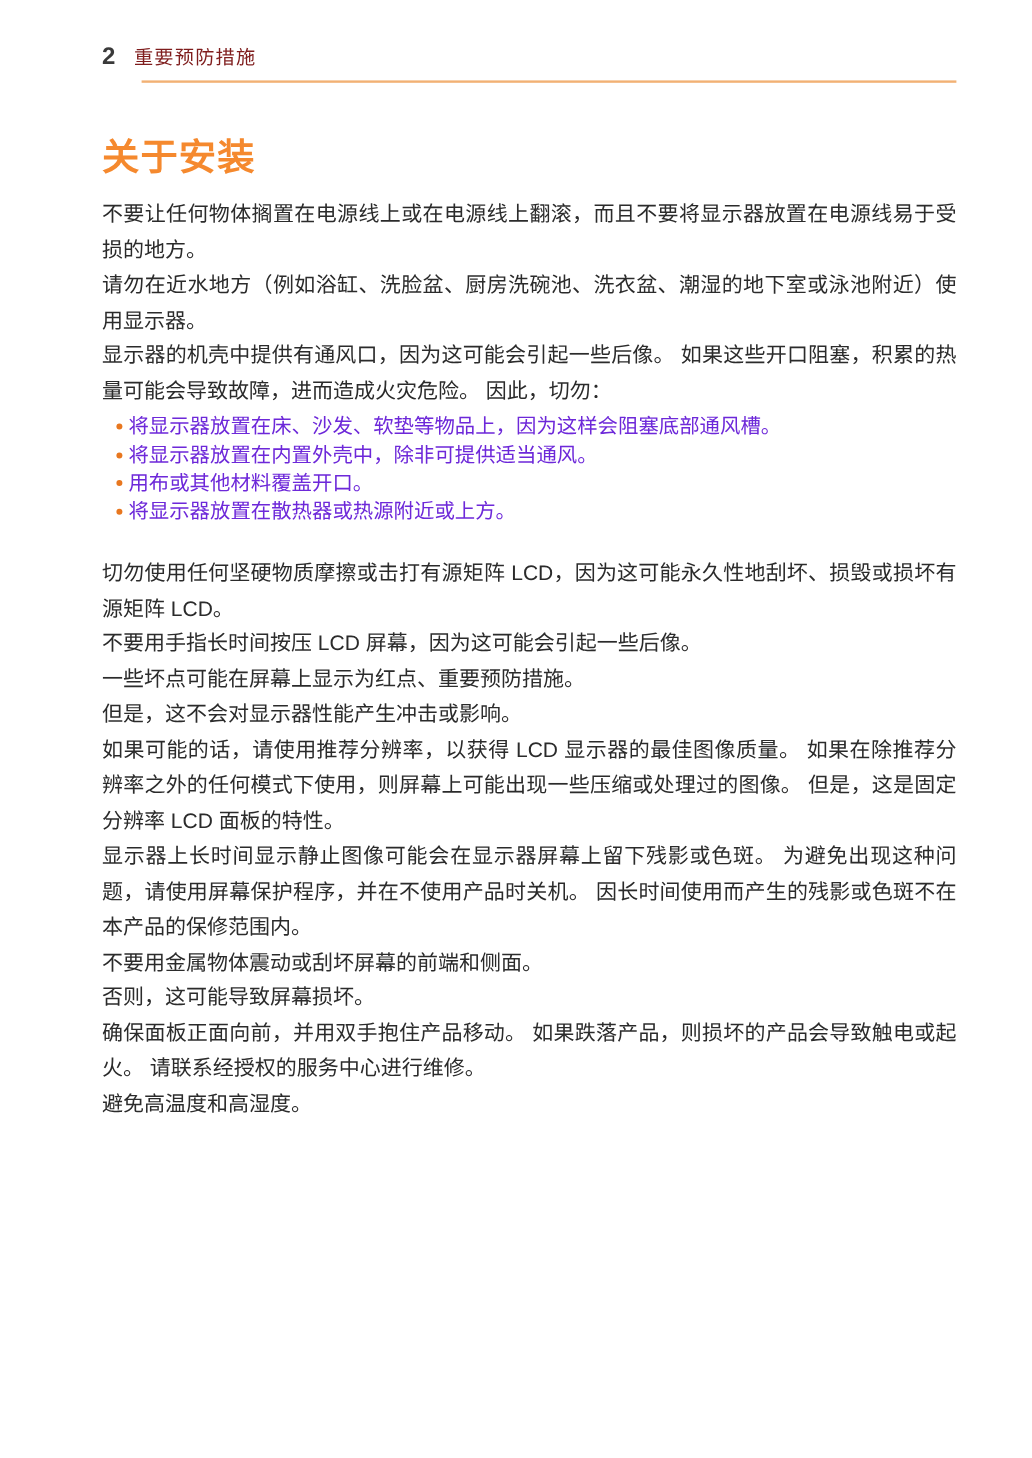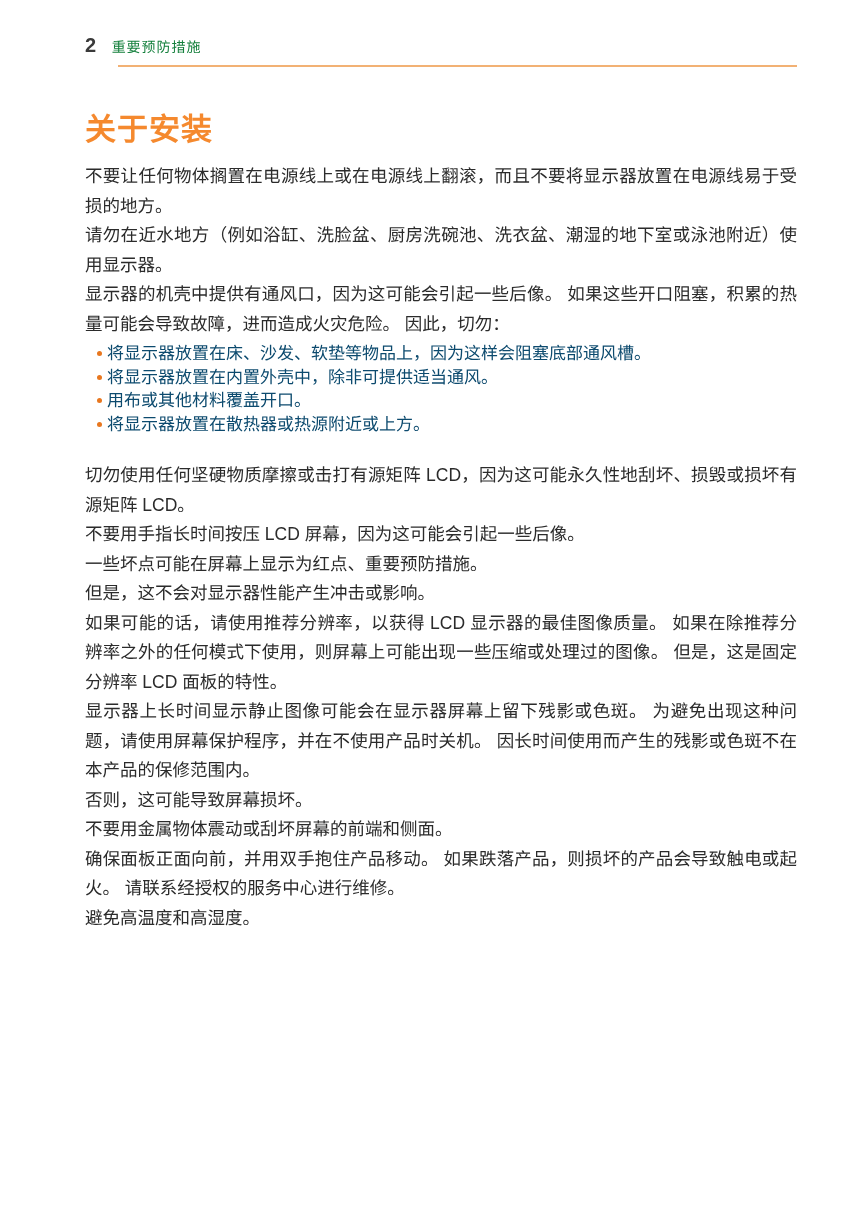--- a/index.html
+++ b/index.html
@@ -23,22 +23,22 @@
     align-items: baseline;
     gap: 15px;
   }
   .page-num {
     font-size: 20px;
     font-weight: bold;
     color: #3a3a3a;
     letter-spacing: 0.5px;
   }
   .chapter-title {
-    font-size: 14px;
-    color: #15803d;
+    font-size: 16px;
+    color: #7f1d1d;
     letter-spacing: 1px;
   }
   .header-rule {
     height: 2px;
     background: #f2b174;
     margin-left: 33px;
     margin-top: 8px;
   }
   
   .section-title {
@@ -62,21 +62,21 @@
   ul.precaution-list {
     list-style: none;
     margin: 3px 0 25px 0;
     padding: 0;
   }
   ul.precaution-list li {
     position: relative;
     padding-left: 22px;
     font-size: 17px;
     line-height: 23.5px;
-    color: #0c4a6e;
+    color: #6d28d9;
   }
   ul.precaution-list .dot {
     position: absolute;
     left: 12px;
     top: 9px;
     width: 5px;
     height: 5px;
     border-radius: 50%;
     background: #e8771f;
   }
@@ -119,19 +119,19 @@
         <span>将显示器放置在散热器或热源附近或上方。</span>
       </li>
     </ul>
 
     <p>切勿使用任何坚硬物质摩擦或击打有源矩阵 LCD，因为这可能永久性地刮坏、损毁或损坏有源矩阵 LCD。</p>
     <p>不要用手指长时间按压 LCD 屏幕，因为这可能会引起一些后像。</p>
     <p>一些坏点可能在屏幕上显示为红点、重要预防措施。</p>
     <p>但是，这不会对显示器性能产生冲击或影响。</p>
     <p>如果可能的话，请使用推荐分辨率，以获得 LCD 显示器的最佳图像质量。 如果在除推荐分辨率之外的任何模式下使用，则屏幕上可能出现一些压缩或处理过的图像。 但是，这是固定分辨率 LCD 面板的特性。</p>
     <p>显示器上长时间显示静止图像可能会在显示器屏幕上留下残影或色斑。 为避免出现这种问题，请使用屏幕保护程序，并在不使用产品时关机。 因长时间使用而产生的残影或色斑不在本产品的保修范围内。</p>
+    <p>不要用金属物体震动或刮坏屏幕的前端和侧面。</p>
     <p>否则，这可能导致屏幕损坏。</p>
-    <p>不要用金属物体震动或刮坏屏幕的前端和侧面。</p>
     <p>确保面板正面向前，并用双手抱住产品移动。 如果跌落产品，则损坏的产品会导致触电或起火。 请联系经授权的服务中心进行维修。</p>
     <p>避免高温度和高湿度。</p>
   </div>
 
 </div>
 
 </body></html>

